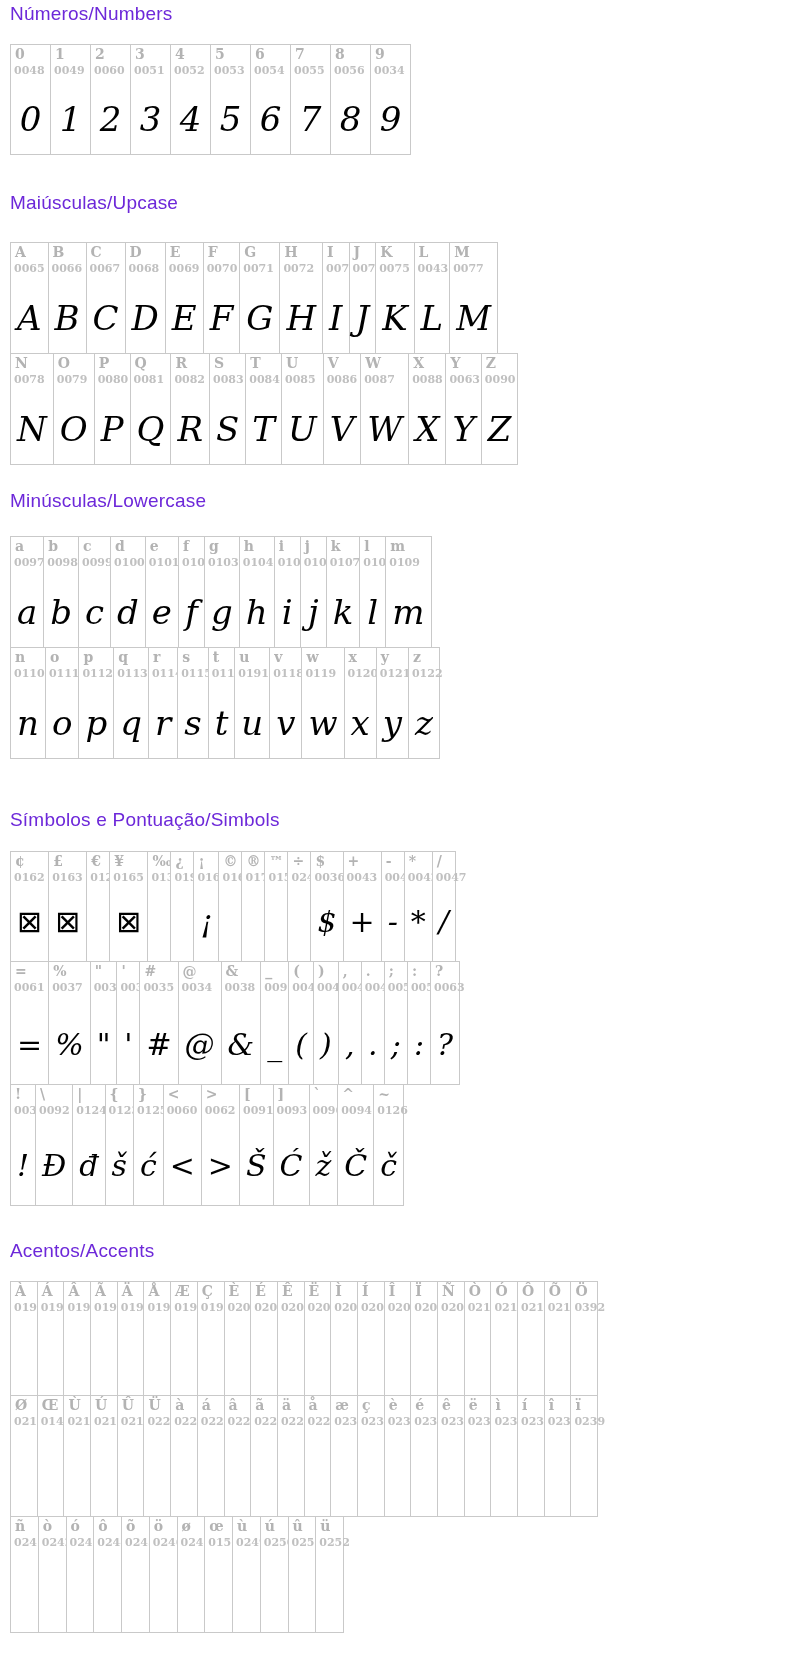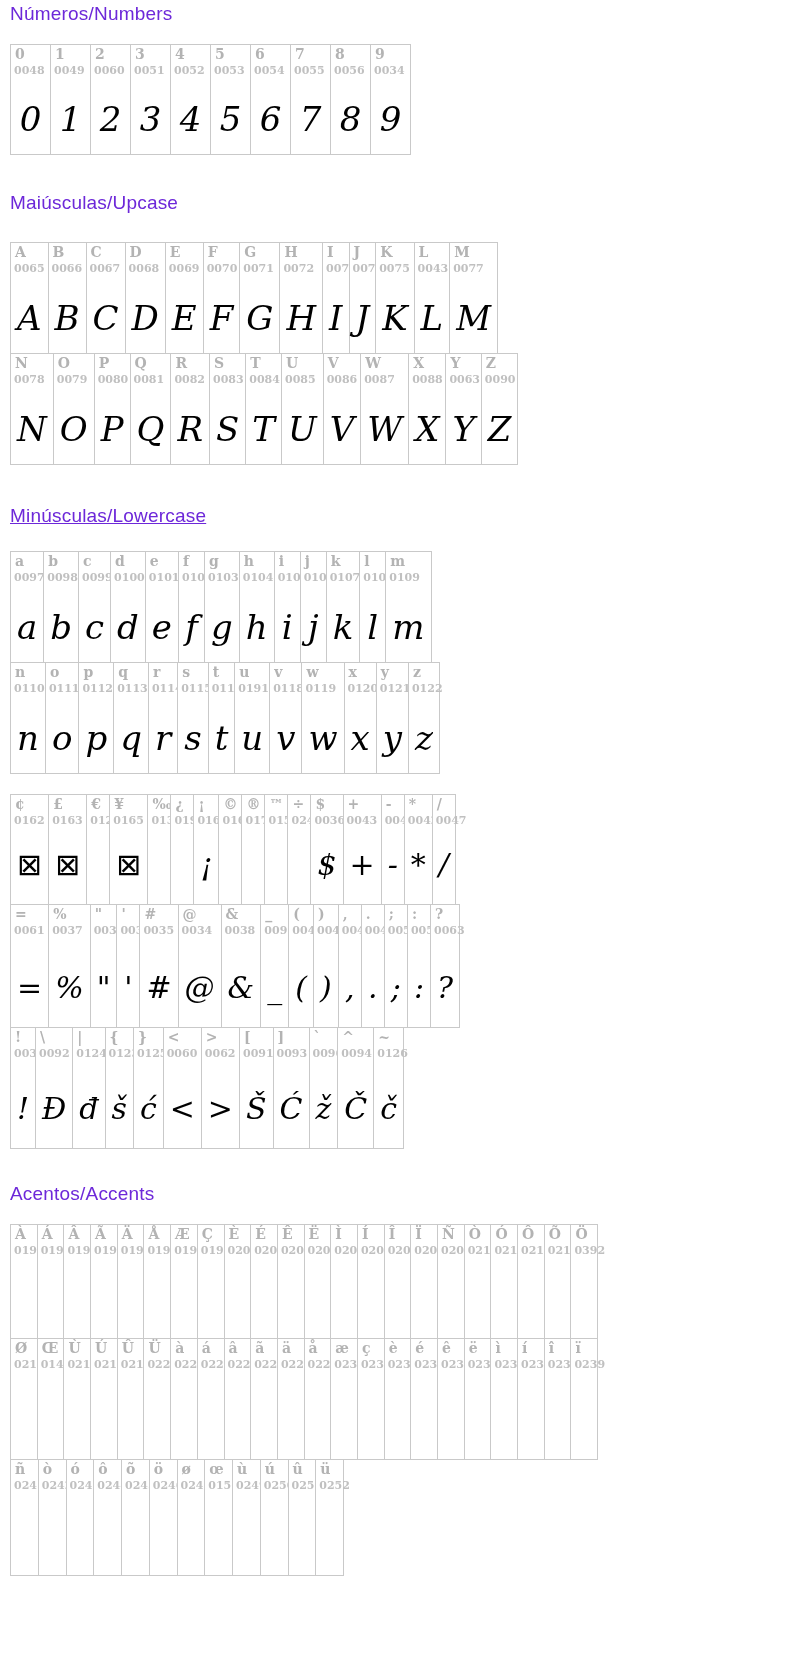--- a/index.html
+++ b/index.html
@@ -7,21 +7,21 @@
     width:810px;height:1675px;box-sizing:border-box;
     padding:3px 0 0 10px;overflow:hidden;
     font-family:"Liberation Sans", sans-serif;
   }
   .section-title{
     font-size:19px;font-weight:400;color:#6d28d9;
     margin:0;line-height:22px;letter-spacing:.2px;
   }
   #sec-numbers   .section-title{margin-top:0;}
   #sec-upcase    .section-title{margin-top:37px;}
-  #sec-lowercase .section-title{margin-top:40px;text-decoration:underline;}
+  #sec-lowercase .section-title{margin-top:25px;}
   #sec-symbols   .section-title{margin-top:50px;}
   #sec-accents   .section-title{margin-top:34px;}
   .section-table{margin-top:19px;}
   #sec-upcase    .section-table{margin-top:28px;}
   #sec-lowercase .section-table{margin-top:24px;}
   #sec-symbols   .section-table{margin-top:20px;}
 
   .grid-row{display:flex;align-items:stretch;}
   .grid-row + .grid-row{margin-top:-1px;}
   .cell{
@@ -400,20 +400,21 @@
           </div>
           <div class="cell">
             <span class="char-label">z</span>
             <span class="code-label">0122</span>
             <span class="glyph">z</span>
           </div>
         </div>
       </div>
     </section>
     <section id="sec-symbols">
+      <h2 class="section-title">Símbolos e Pontuação/Simbols</h2>
       <div class="section-table t-symbols">
         <div class="grid-row row-0">
           <div class="cell">
             <span class="char-label">¢</span>
             <span class="code-label">0162</span>
             <span class="glyph glyph-notdef">⊠</span>
           </div>
           <div class="cell">
             <span class="char-label">£</span>
             <span class="code-label">0163</span>

